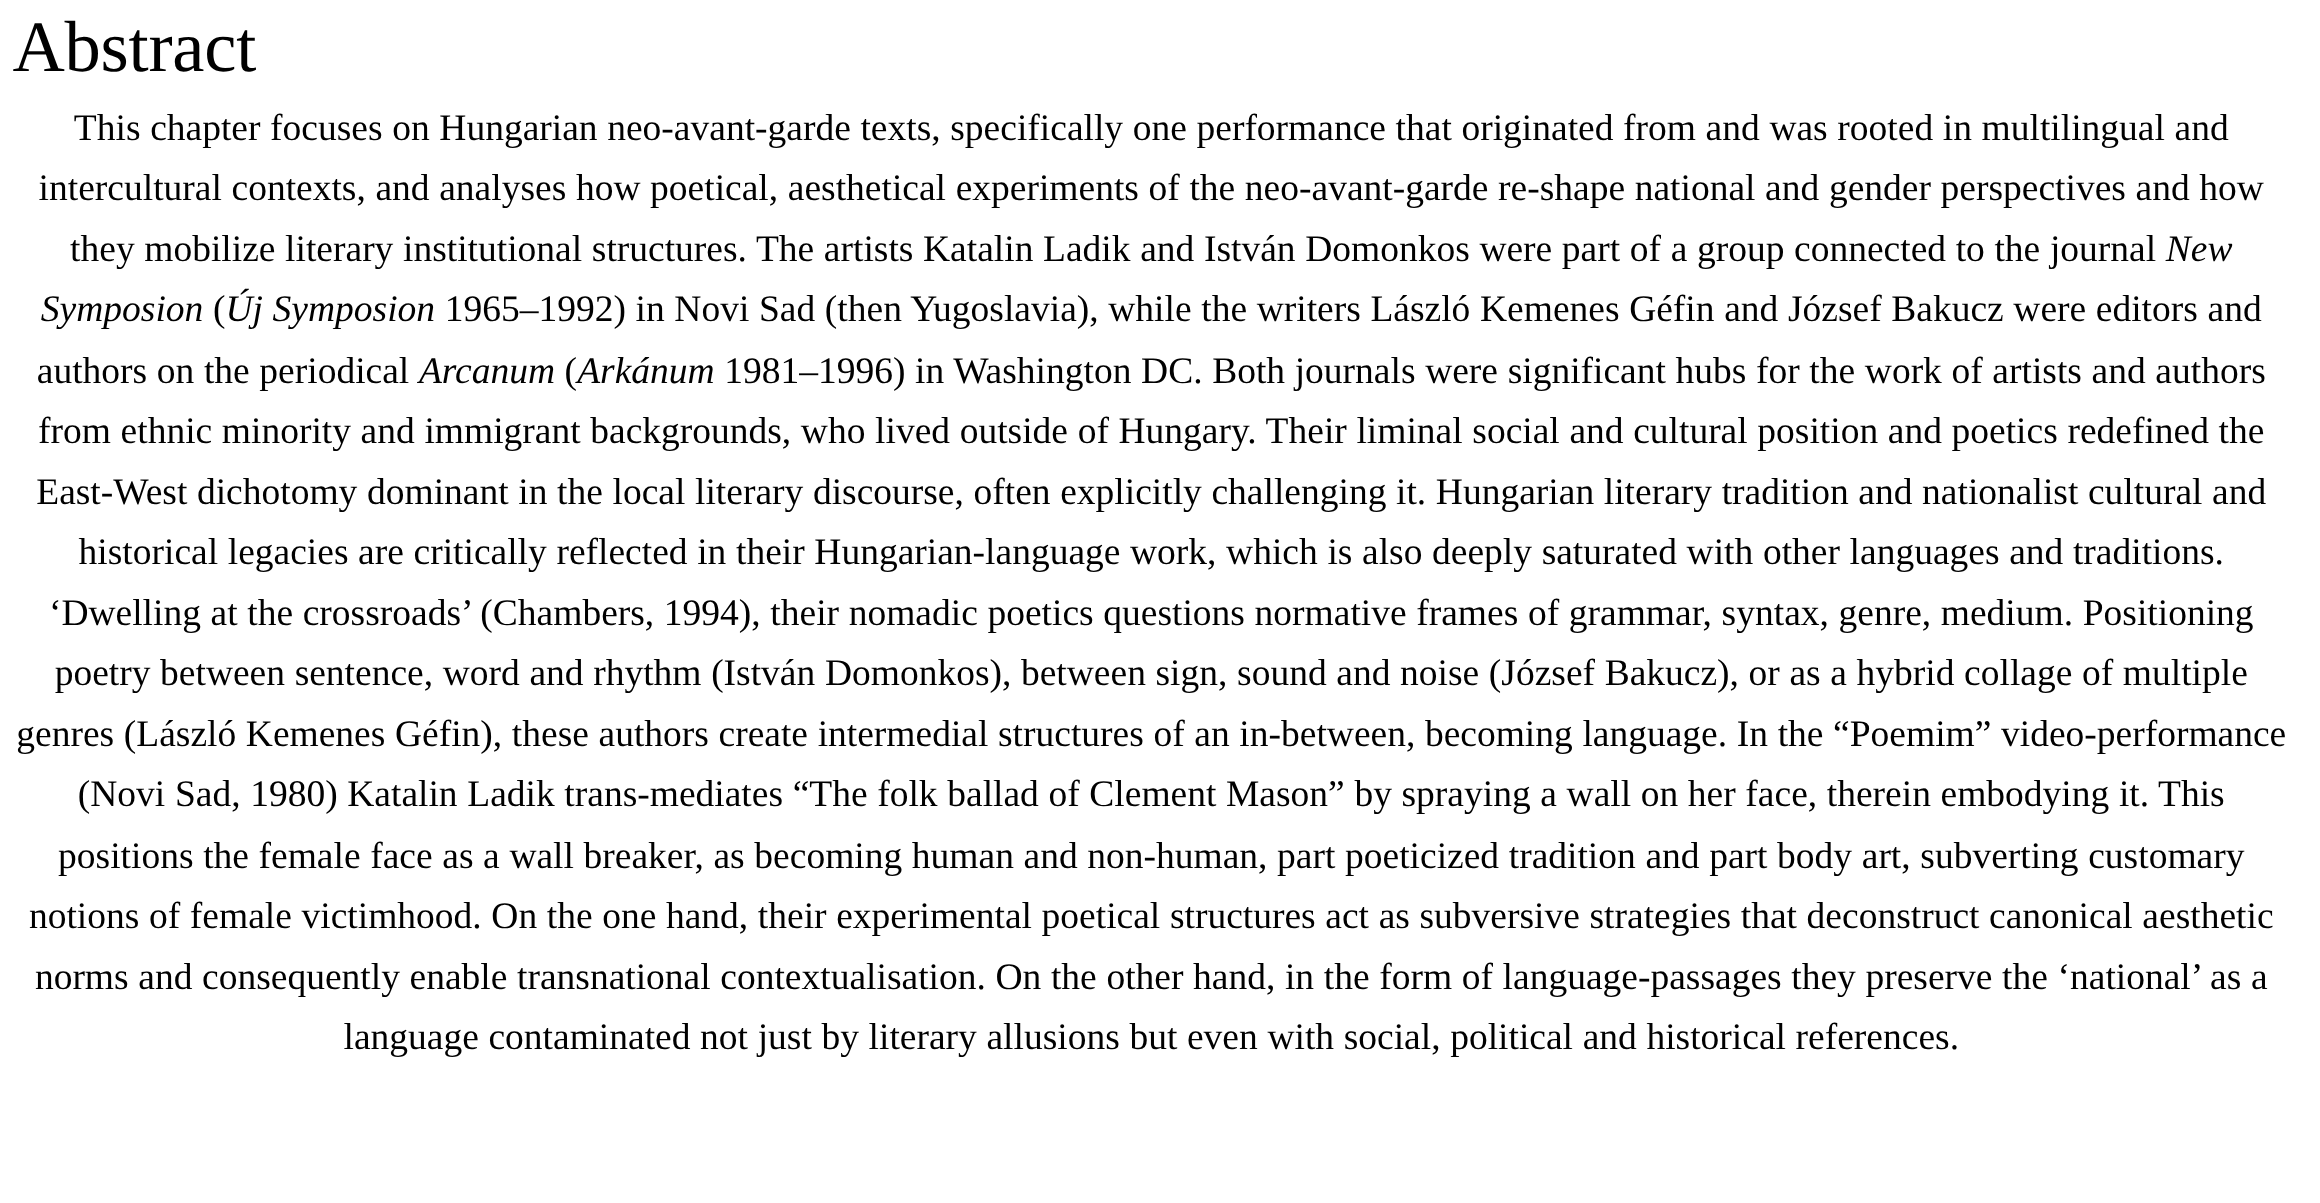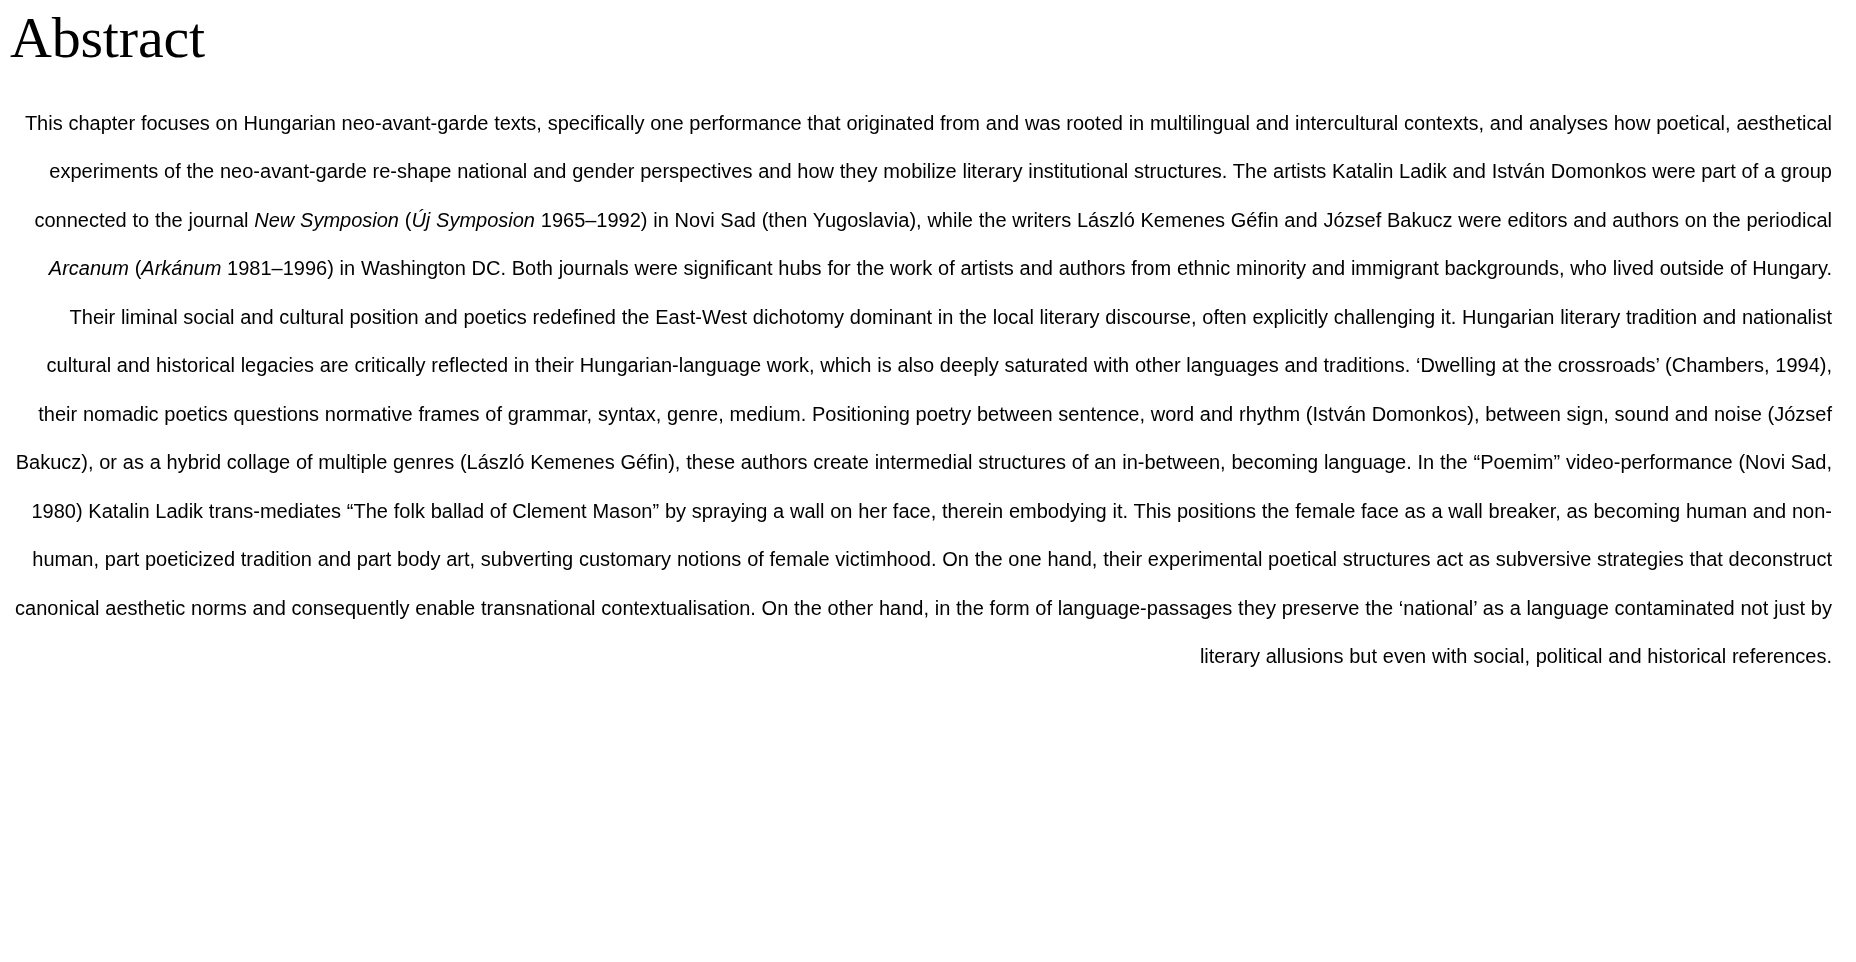--- a/index.html
+++ b/index.html
@@ -18,29 +18,29 @@
     box-sizing: border-box;
     width: 1856px;
     height: 962px;
     padding: 6px 24px 0 10px;
   }
   .abstract-heading {
     font-family: "Liberation Serif", "DejaVu Serif", serif;
     font-size: 58px;
     font-weight: 400;
     line-height: 1.12;
-    margin: 0 0 28px 0;
+    margin: 0 0 8px 0;
     letter-spacing: -0.2px;
   }
   .abstract-body {
-    font-family: Liberation Sans, sans-serif;
-    font-size: 20px;
+    font-family: Liberation Serif, serif;
+    font-size: 30px;
     line-height: 48.5px;
     margin: 0;
-    text-align: right;
+    text-align: center;
     word-spacing: 0.2px;
     max-width: 1830px;
   }
   .abstract-body i {
     font-style: italic;
   }
 </style>
 </head>
 <body>
 

